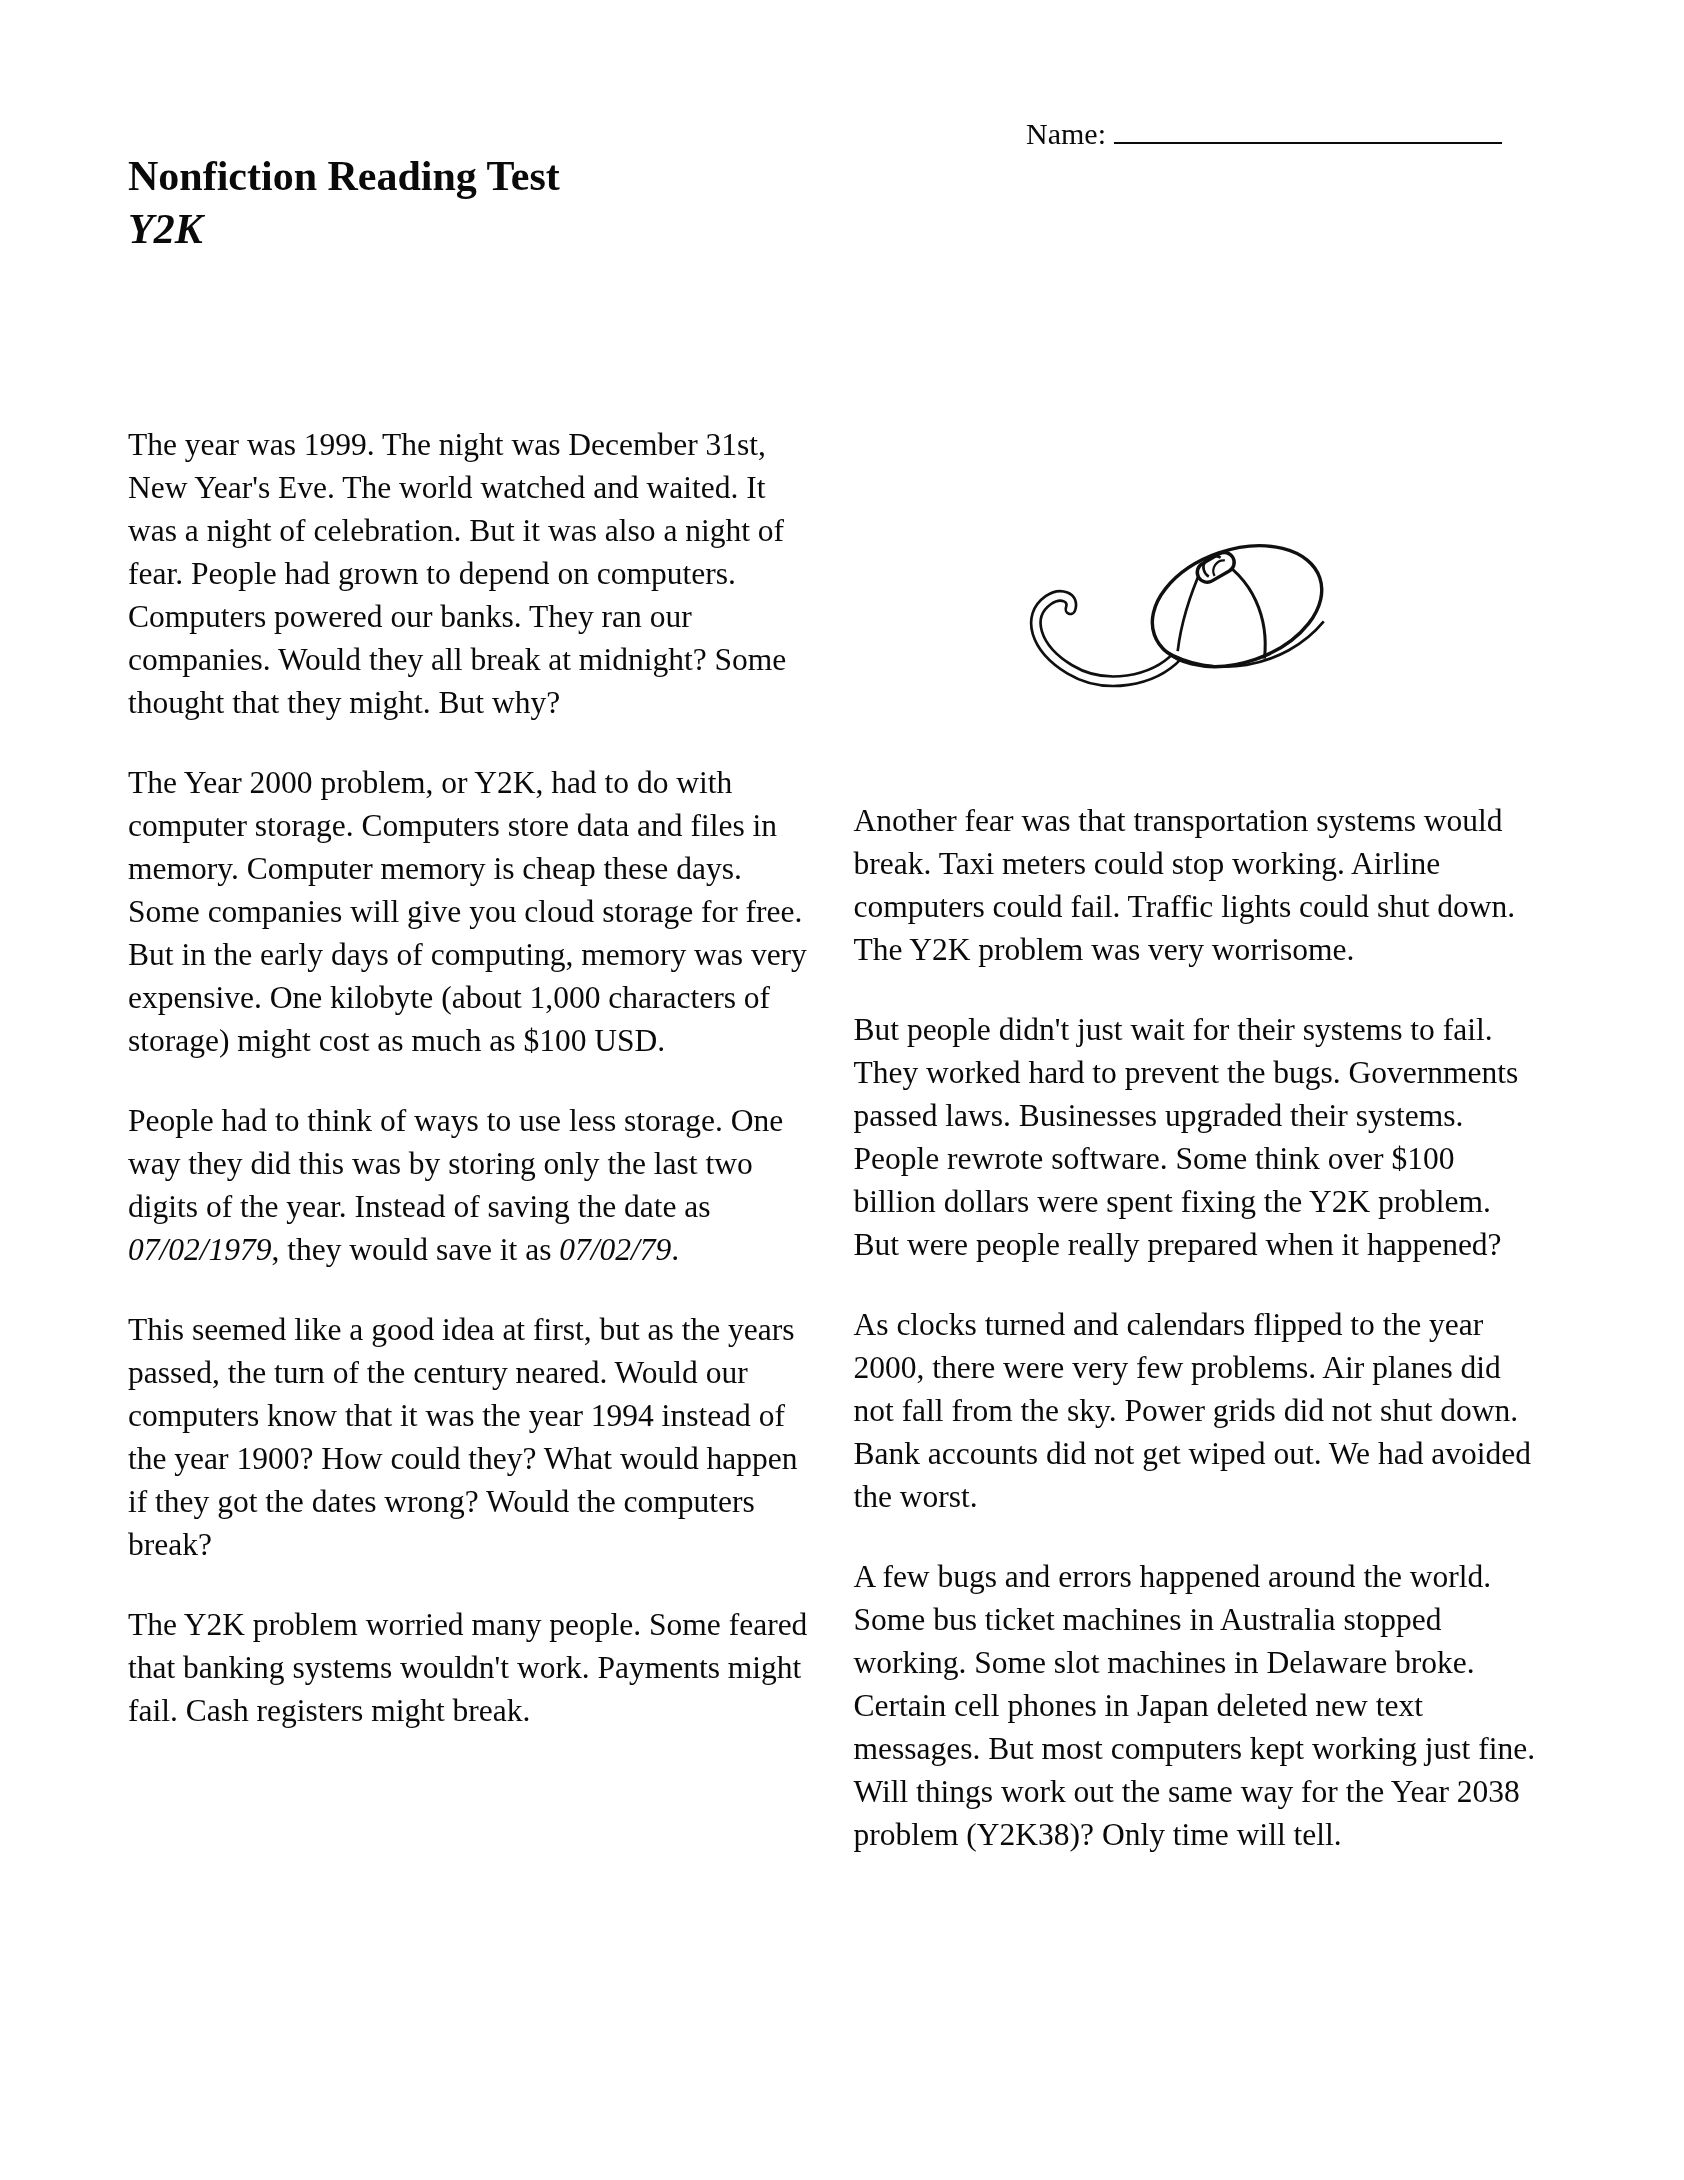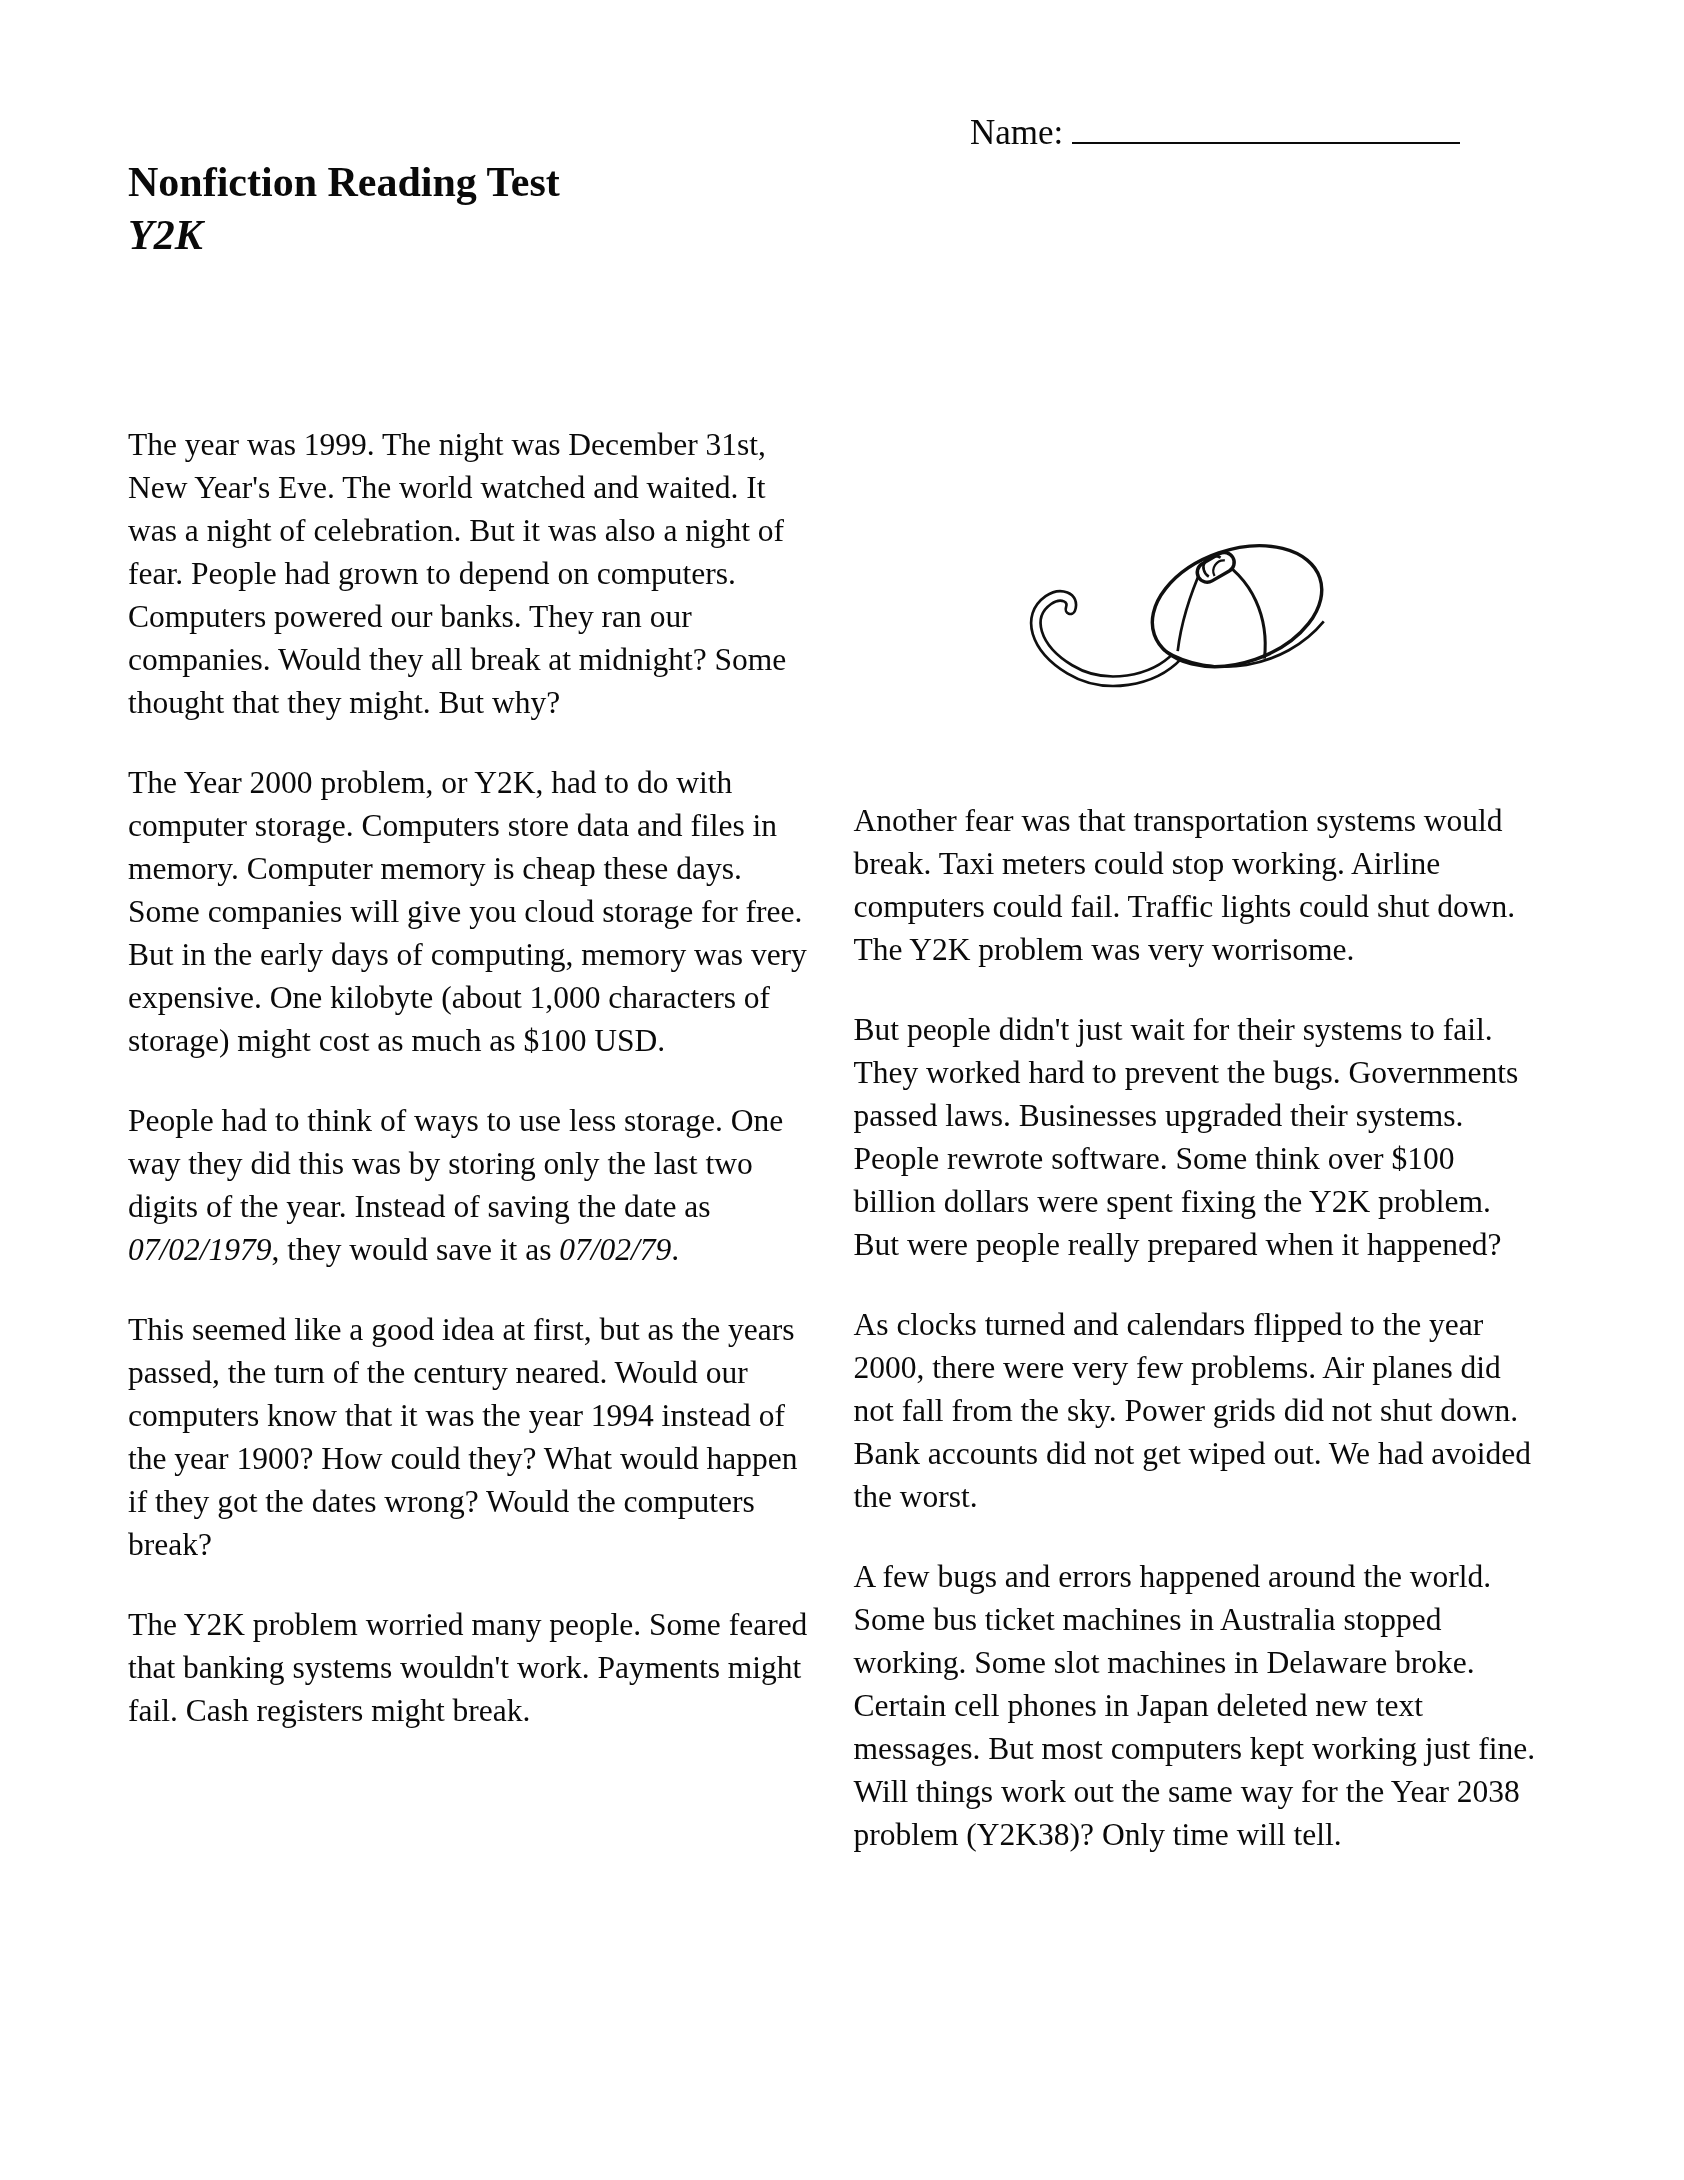--- a/index.html
+++ b/index.html
@@ -13,35 +13,35 @@
     height: 2181px;
     background: #ffffff;
     color: #0a0a0a;
     font-family: "Liberation Serif", "DejaVu Serif", serif;
     overflow: hidden;
   }
   
   .name-row {
     position: absolute;
     top: 113px;
-    left: 970px;
-    font-size: 35px;
+    left: 1026px;
+    font-size: 30px;
     white-space: nowrap;
   }
   .name-underline {
     display: inline-block;
     width: 388px;
     height: 29px;
     margin-left: 8.5px;
     border-bottom: 2.6px solid #0a0a0a;
     vertical-align: baseline;
   }
   .title-block {
     position: absolute;
-    top: 156px;
+    top: 150px;
     left: 128px;
   }
   .title-block h1 {
     margin: 0;
     font-size: 42px;
     font-weight: bold;
     line-height: 53px;
   }
   .title-block h2 {
     margin: 0;

